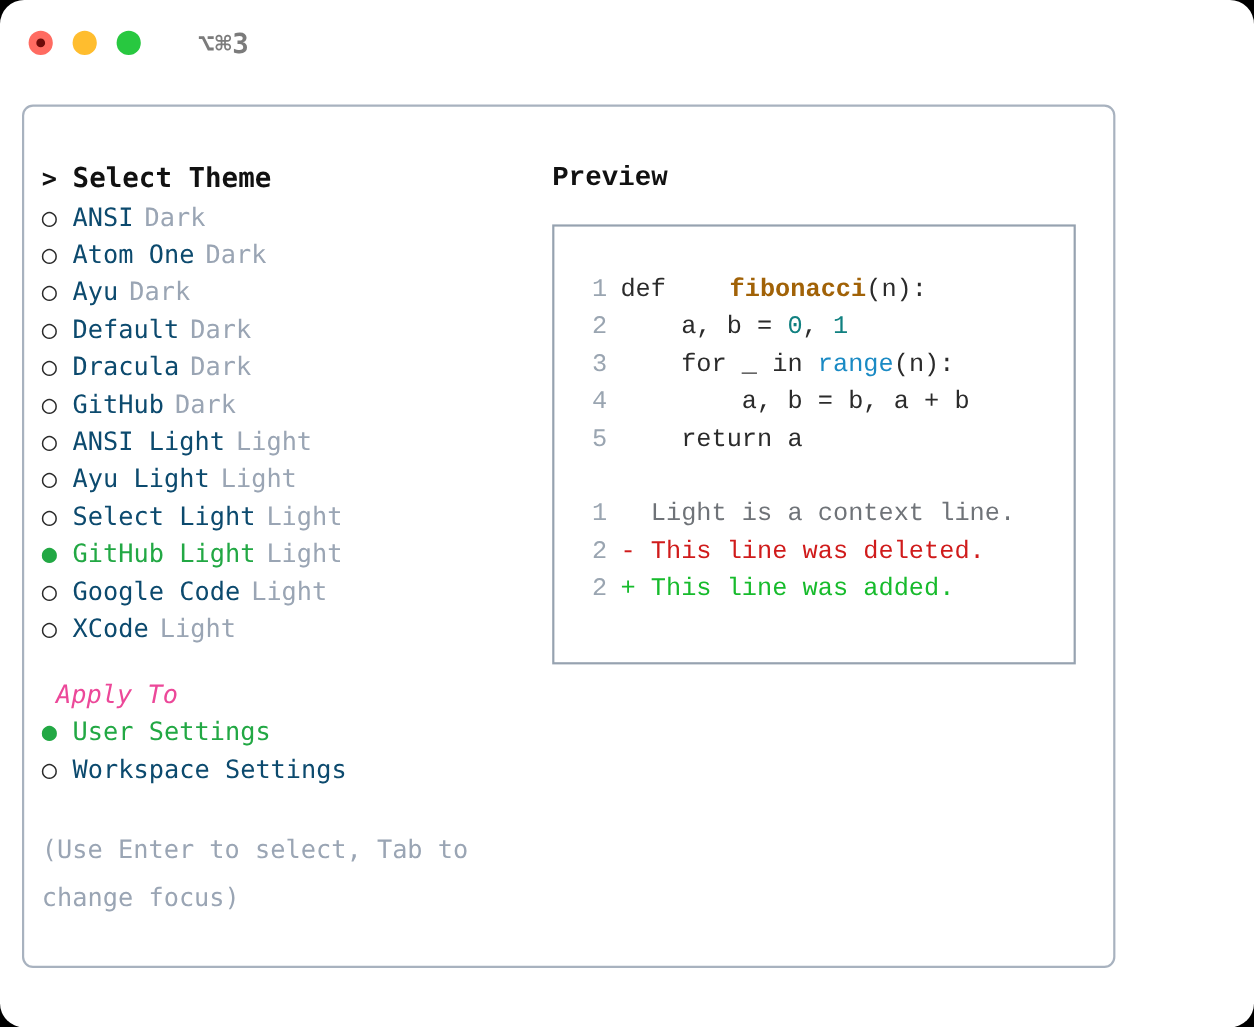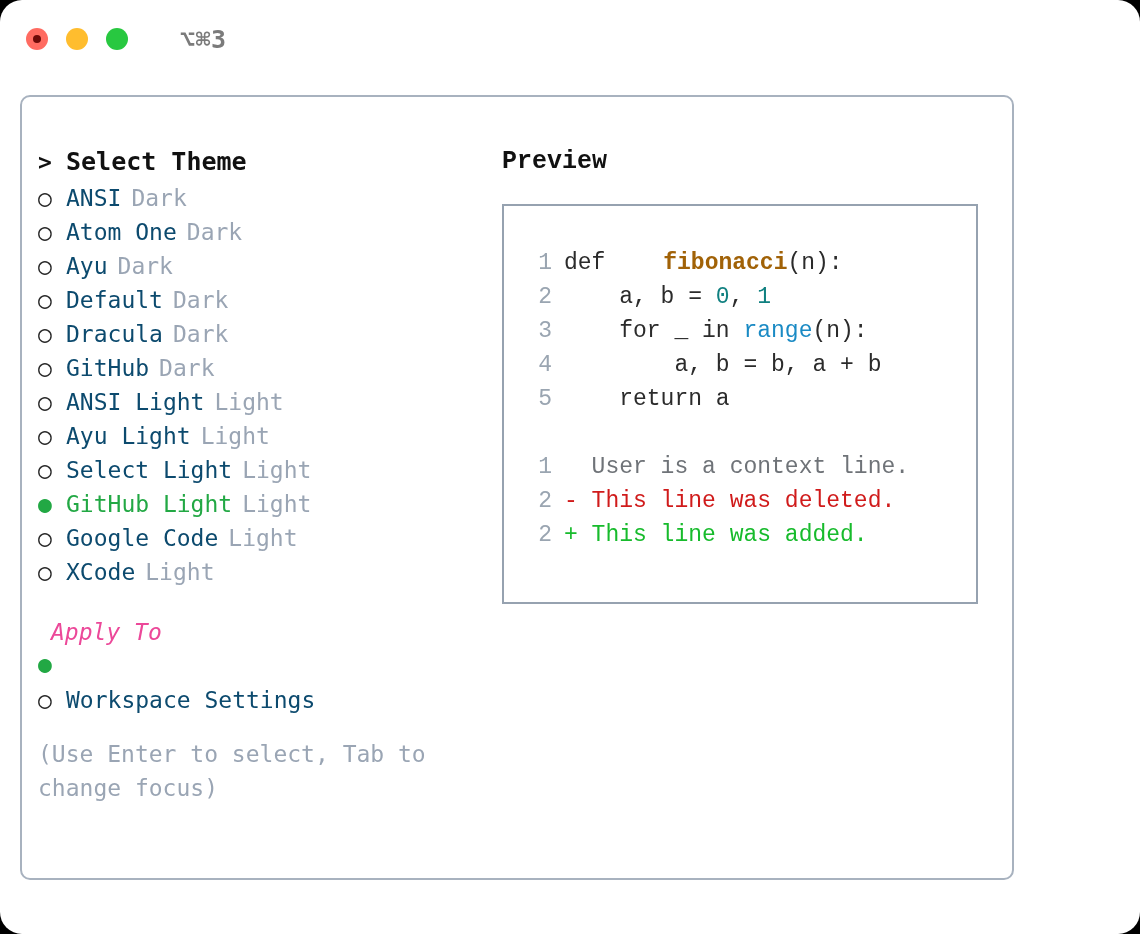--- a/index.html
+++ b/index.html
@@ -131,24 +131,24 @@
   }
 
   .section-label {
     margin-left: 13px;
     color: #ec4899;
     font-style: italic;
   }
   .spacer-md { height: 26px; }
 
   .hint {
-    margin-top: 16px;
+    margin-top: 30px;
     color: #9aa5b4;
     font-size: 23px;
-    line-height: 34px;
+    line-height: 44px;
     width: 400px;
   }
 
   
   .right-col {
     position: absolute;
     left: 480px;
     top: 50px;
     width: 500px;
     font-family: Liberation Mono, monospace;
@@ -279,20 +279,21 @@
           <span class="theme-mode">Light</span>
         </div>
 
         <div class="spacer-md"></div>
 
         <div class="row">
           <span class="section-label">Apply To</span>
         </div>
         <div class="row">
           <span class="bullet-col selected">●</span>
+          <span class="theme-name selected">User Settings</span>
         </div>
         <div class="row">
           <span class="bullet-col">○</span>
           <span class="theme-name">Workspace Settings</span>
         </div>
 
         <div class="hint">(Use Enter to select, Tab to change focus)</div>
       </div>
 
       <div class="right-col">
@@ -318,21 +319,21 @@
           </div>
           <div class="code-line">
             <span class="lineno">5</span>
             <span class="code-text">    return a</span>
           </div>
 
           <div class="blank-line"></div>
 
           <div class="code-line">
             <span class="lineno">1</span>
-            <span class="diff-ctx">  </span><span class="diff-ctx">User is a context line.</span>
+            <span class="diff-ctx">  </span><span class="diff-ctx">Light is a context line.</span>
           </div>
           <div class="code-line">
             <span class="lineno">2</span>
             <span class="diff-del">- </span><span class="diff-del">This line was deleted.</span>
           </div>
           <div class="code-line">
             <span class="lineno">2</span>
             <span class="diff-add">+ </span><span class="diff-add">This line was added.</span>
           </div>
 

